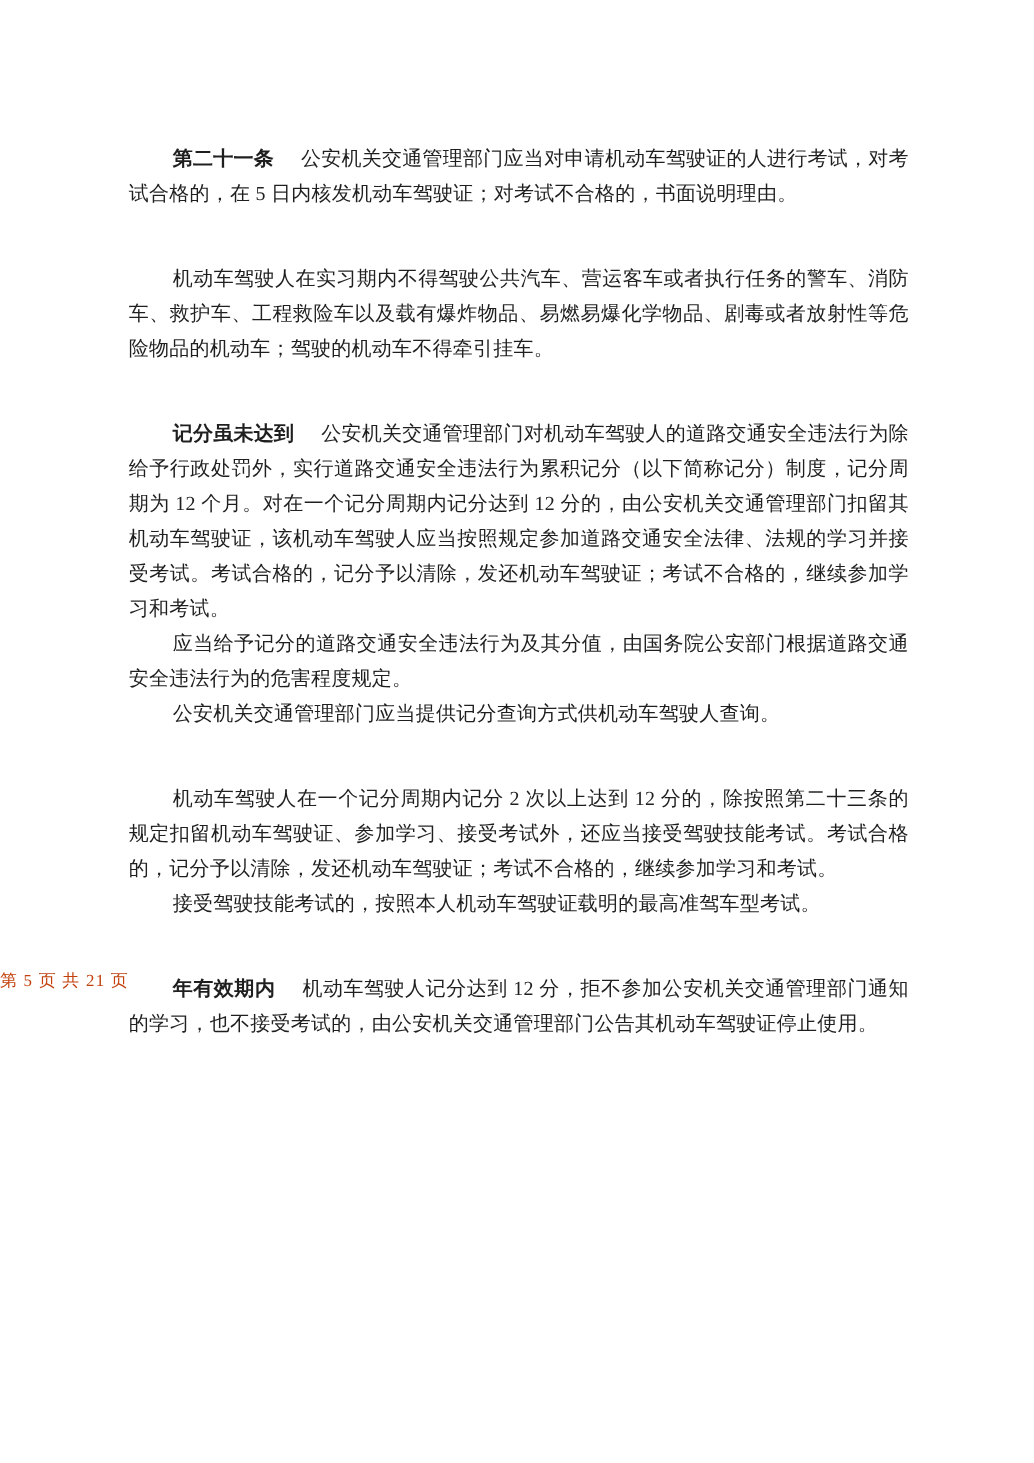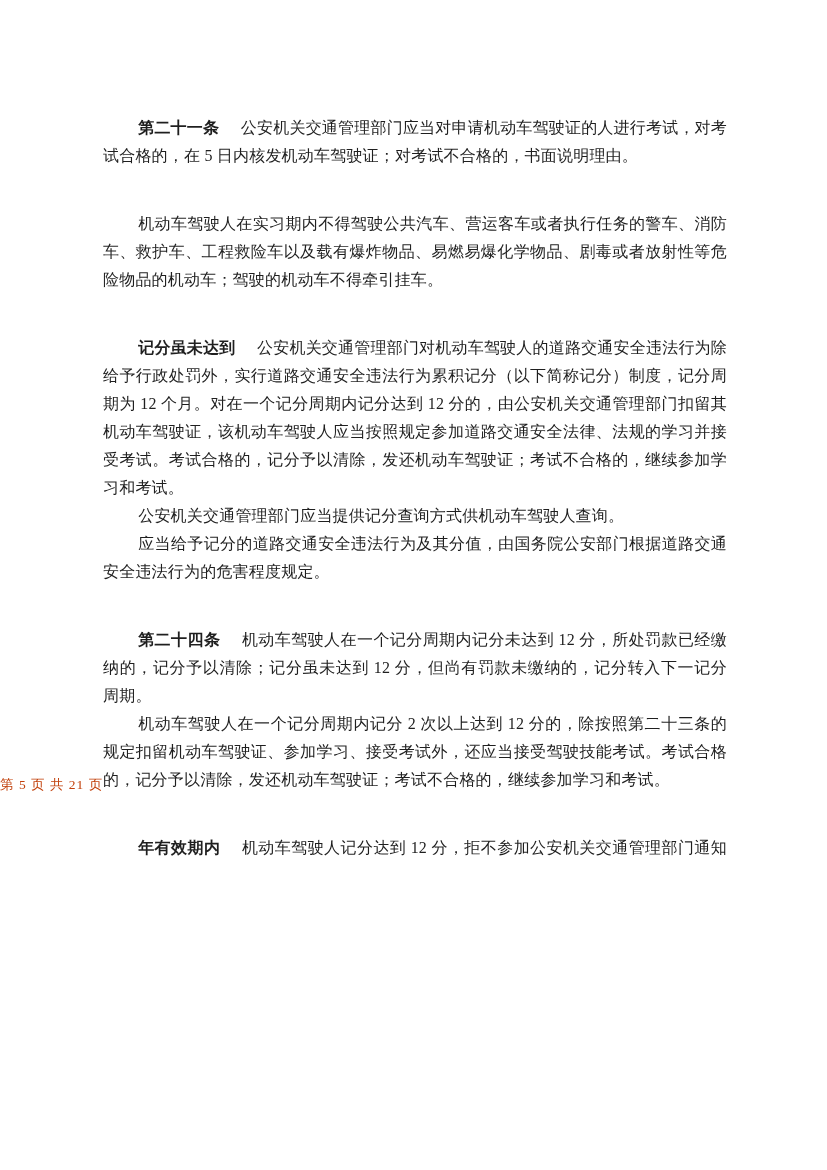--- a/index.html
+++ b/index.html
@@ -57,27 +57,27 @@
     <div class="article">
       <p class="para"><span class="art-num">第二十一条</span><span>公安机关交通管理部门应当对申请机动车驾驶证的人进行考试，对考试合格的，在 5 日内核发机动车驾驶证；对考试不合格的，书面说明理由。</span></p>
     </div>
 
     <div class="article">
       <p class="para">机动车驾驶人在实习期内不得驾驶公共汽车、营运客车或者执行任务的警车、消防车、救护车、工程救险车以及载有爆炸物品、易燃易爆化学物品、剧毒或者放射性等危险物品的机动车；驾驶的机动车不得牵引挂车。</p>
     </div>
 
     <div class="article">
       <p class="para"><span class="art-num">记分虽未达到</span><span>公安机关交通管理部门对机动车驾驶人的道路交通安全违法行为除给予行政处罚外，实行道路交通安全违法行为累积记分（以下简称记分）制度，记分周期为 12 个月。对在一个记分周期内记分达到 12 分的，由公安机关交通管理部门扣留其机动车驾驶证，该机动车驾驶人应当按照规定参加道路交通安全法律、法规的学习并接受考试。考试合格的，记分予以清除，发还机动车驾驶证；考试不合格的，继续参加学习和考试。</span></p>
+      <p class="para">应当给予记分的道路交通安全违法行为及其分值，由国务院公安部门根据道路交通安全违法行为的危害程度规定。</p>
       <p class="para">公安机关交通管理部门应当提供记分查询方式供机动车驾驶人查询。</p>
-      <p class="para">应当给予记分的道路交通安全违法行为及其分值，由国务院公安部门根据道路交通安全违法行为的危害程度规定。</p>
     </div>
 
     <div class="article">
-      <p class="para"><span class="art-num">第二十四条</span><span>机动车驾驶人在一个记分周期内记分未达到 12 分，所处罚款已经缴纳的，记分予以清除；记分虽未达到 12 分，但尚有罚款未缴纳的，记分转入下一记分周期。</span></p>
       <p class="para">机动车驾驶人在一个记分周期内记分 2 次以上达到 12 分的，除按照第二十三条的规定扣留机动车驾驶证、参加学习、接受考试外，还应当接受驾驶技能考试。考试合格的，记分予以清除，发还机动车驾驶证；考试不合格的，继续参加学习和考试。</p>
+      <p class="para">接受驾驶技能考试的，按照本人机动车驾驶证载明的最高准驾车型考试。</p>
     </div>
 
     <div class="article">
       <p class="para"><span class="art-num">年有效期内</span><span>机动车驾驶人记分达到 12 分，拒不参加公安机关交通管理部门通知的学习，也不接受考试的，由公安机关交通管理部门公告其机动车驾驶证停止使用。</span></p>
     </div>
 
     <div class="article">
       <p class="para">换发机动车驾驶证时，由公安机关交通管理部门公告其机动车驾驶证停止使用。</p>
     </div>
 

